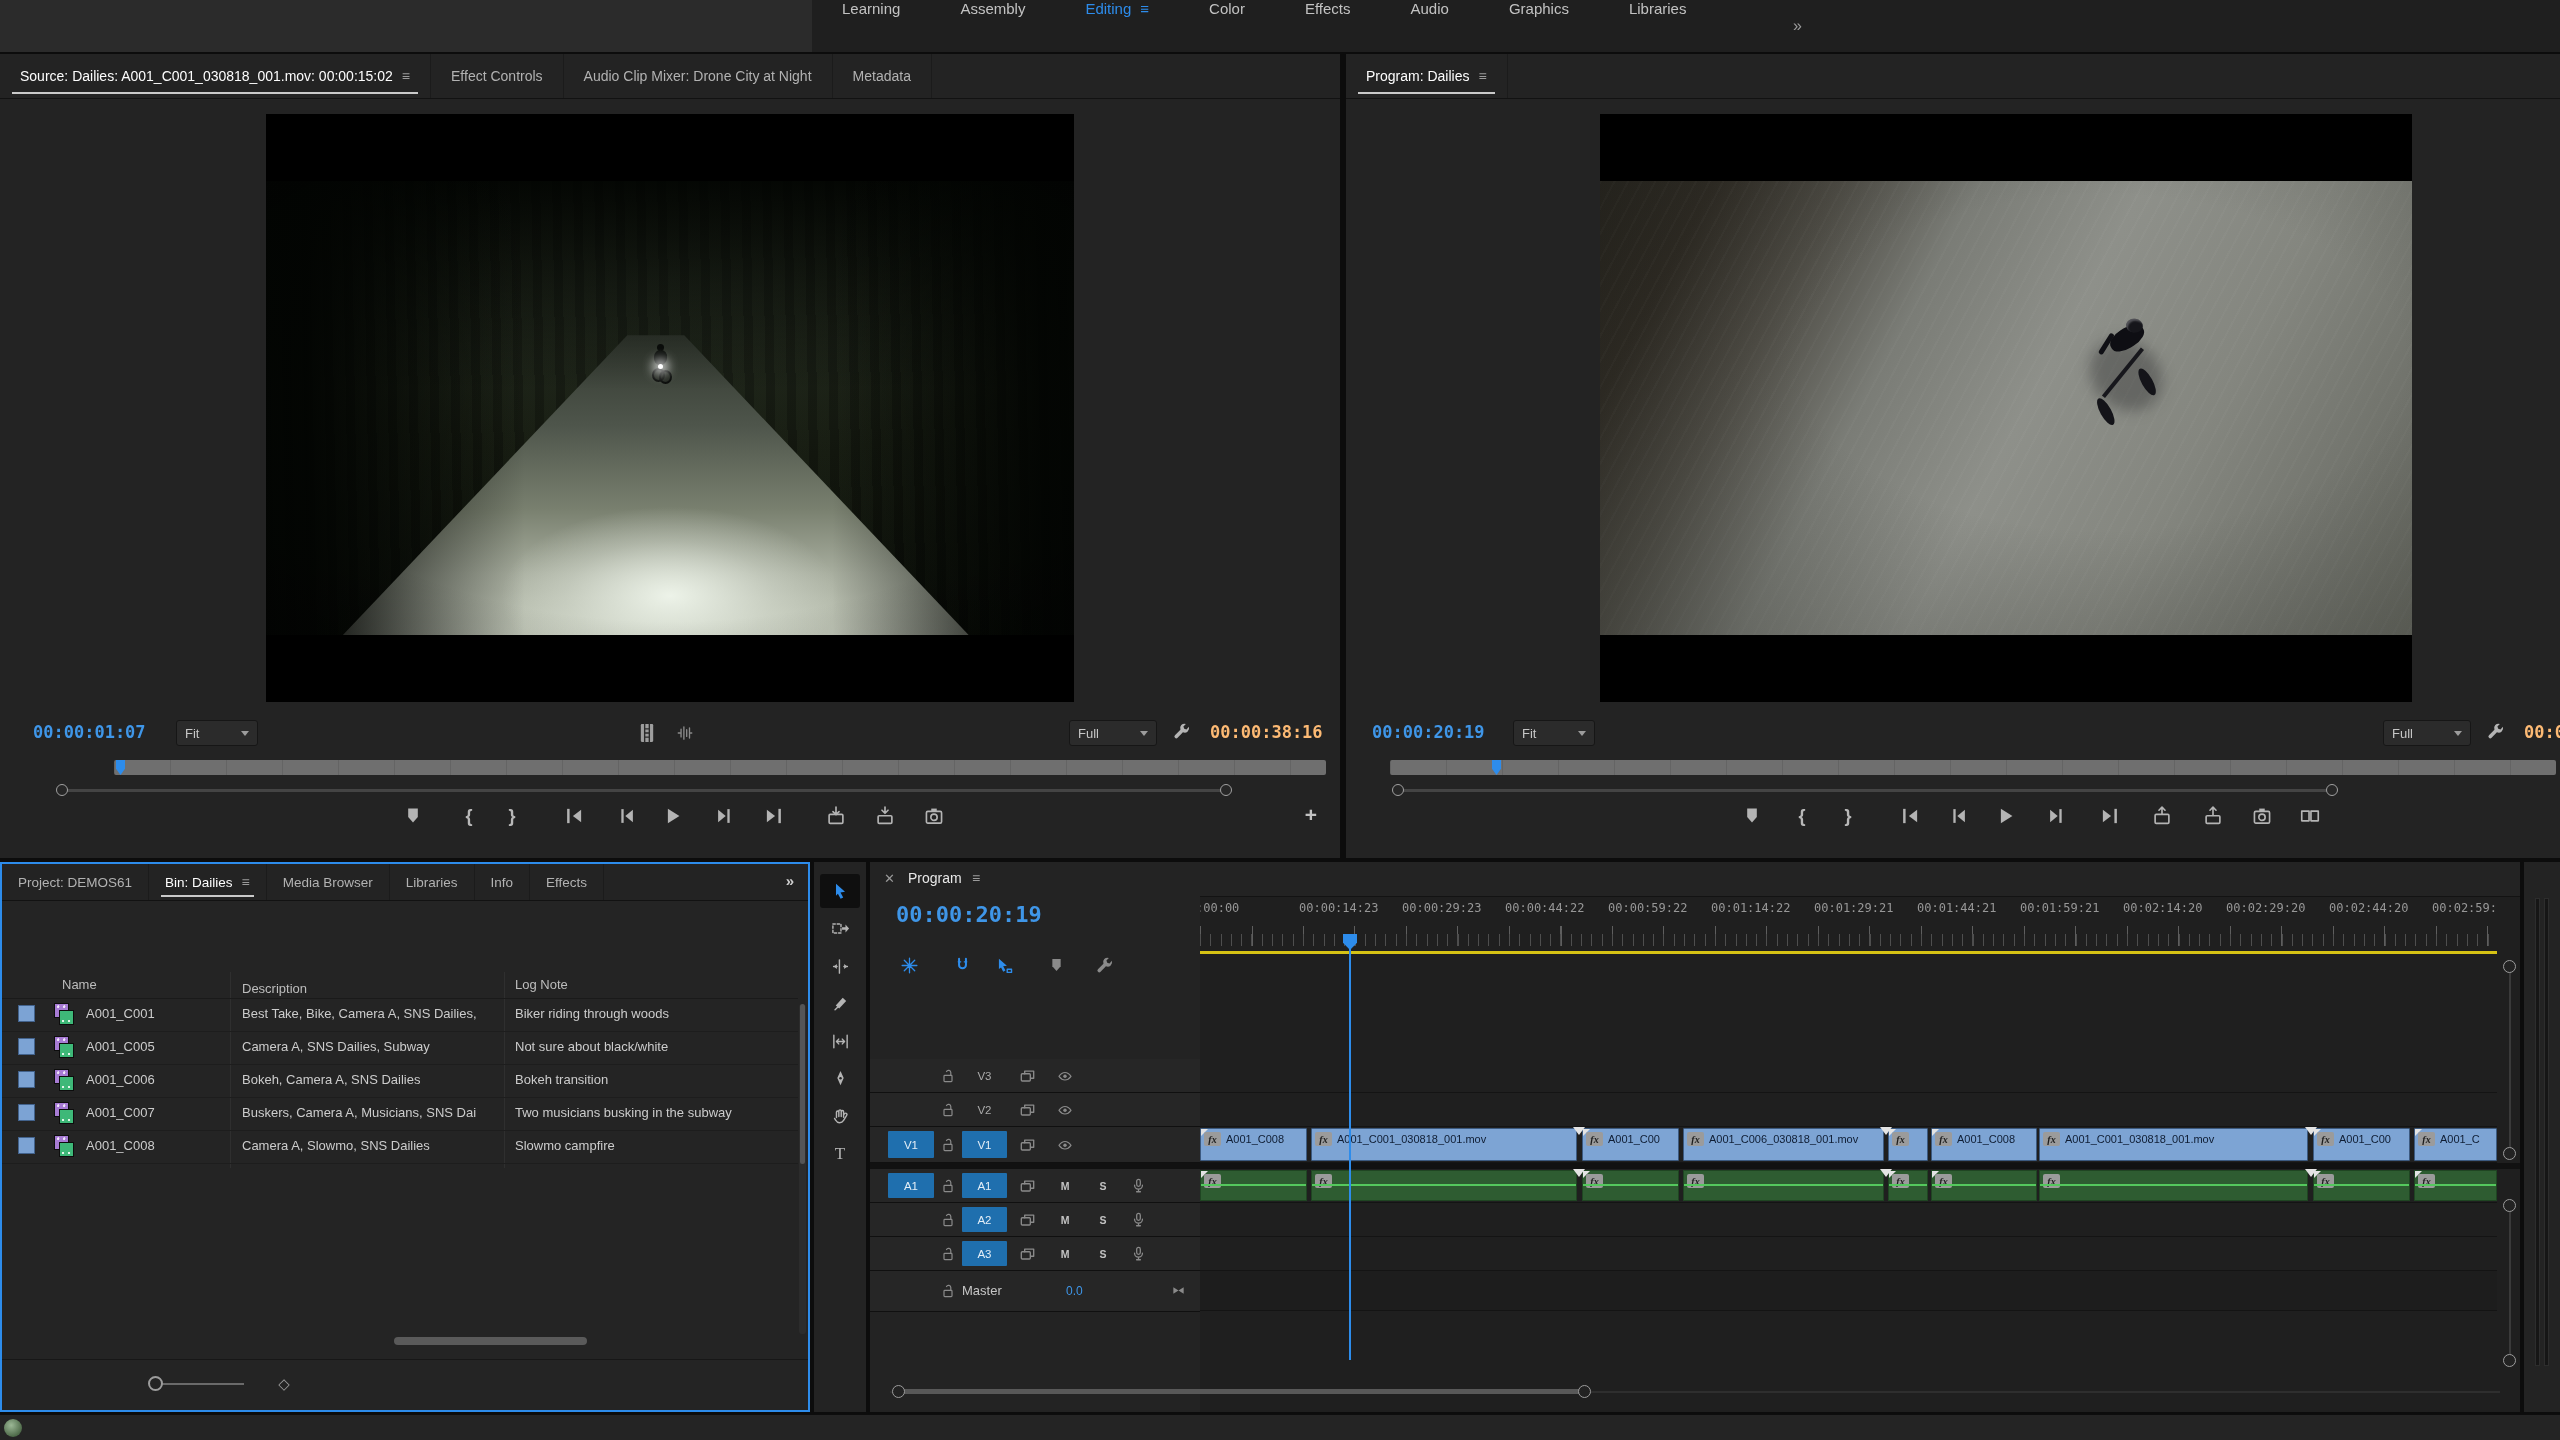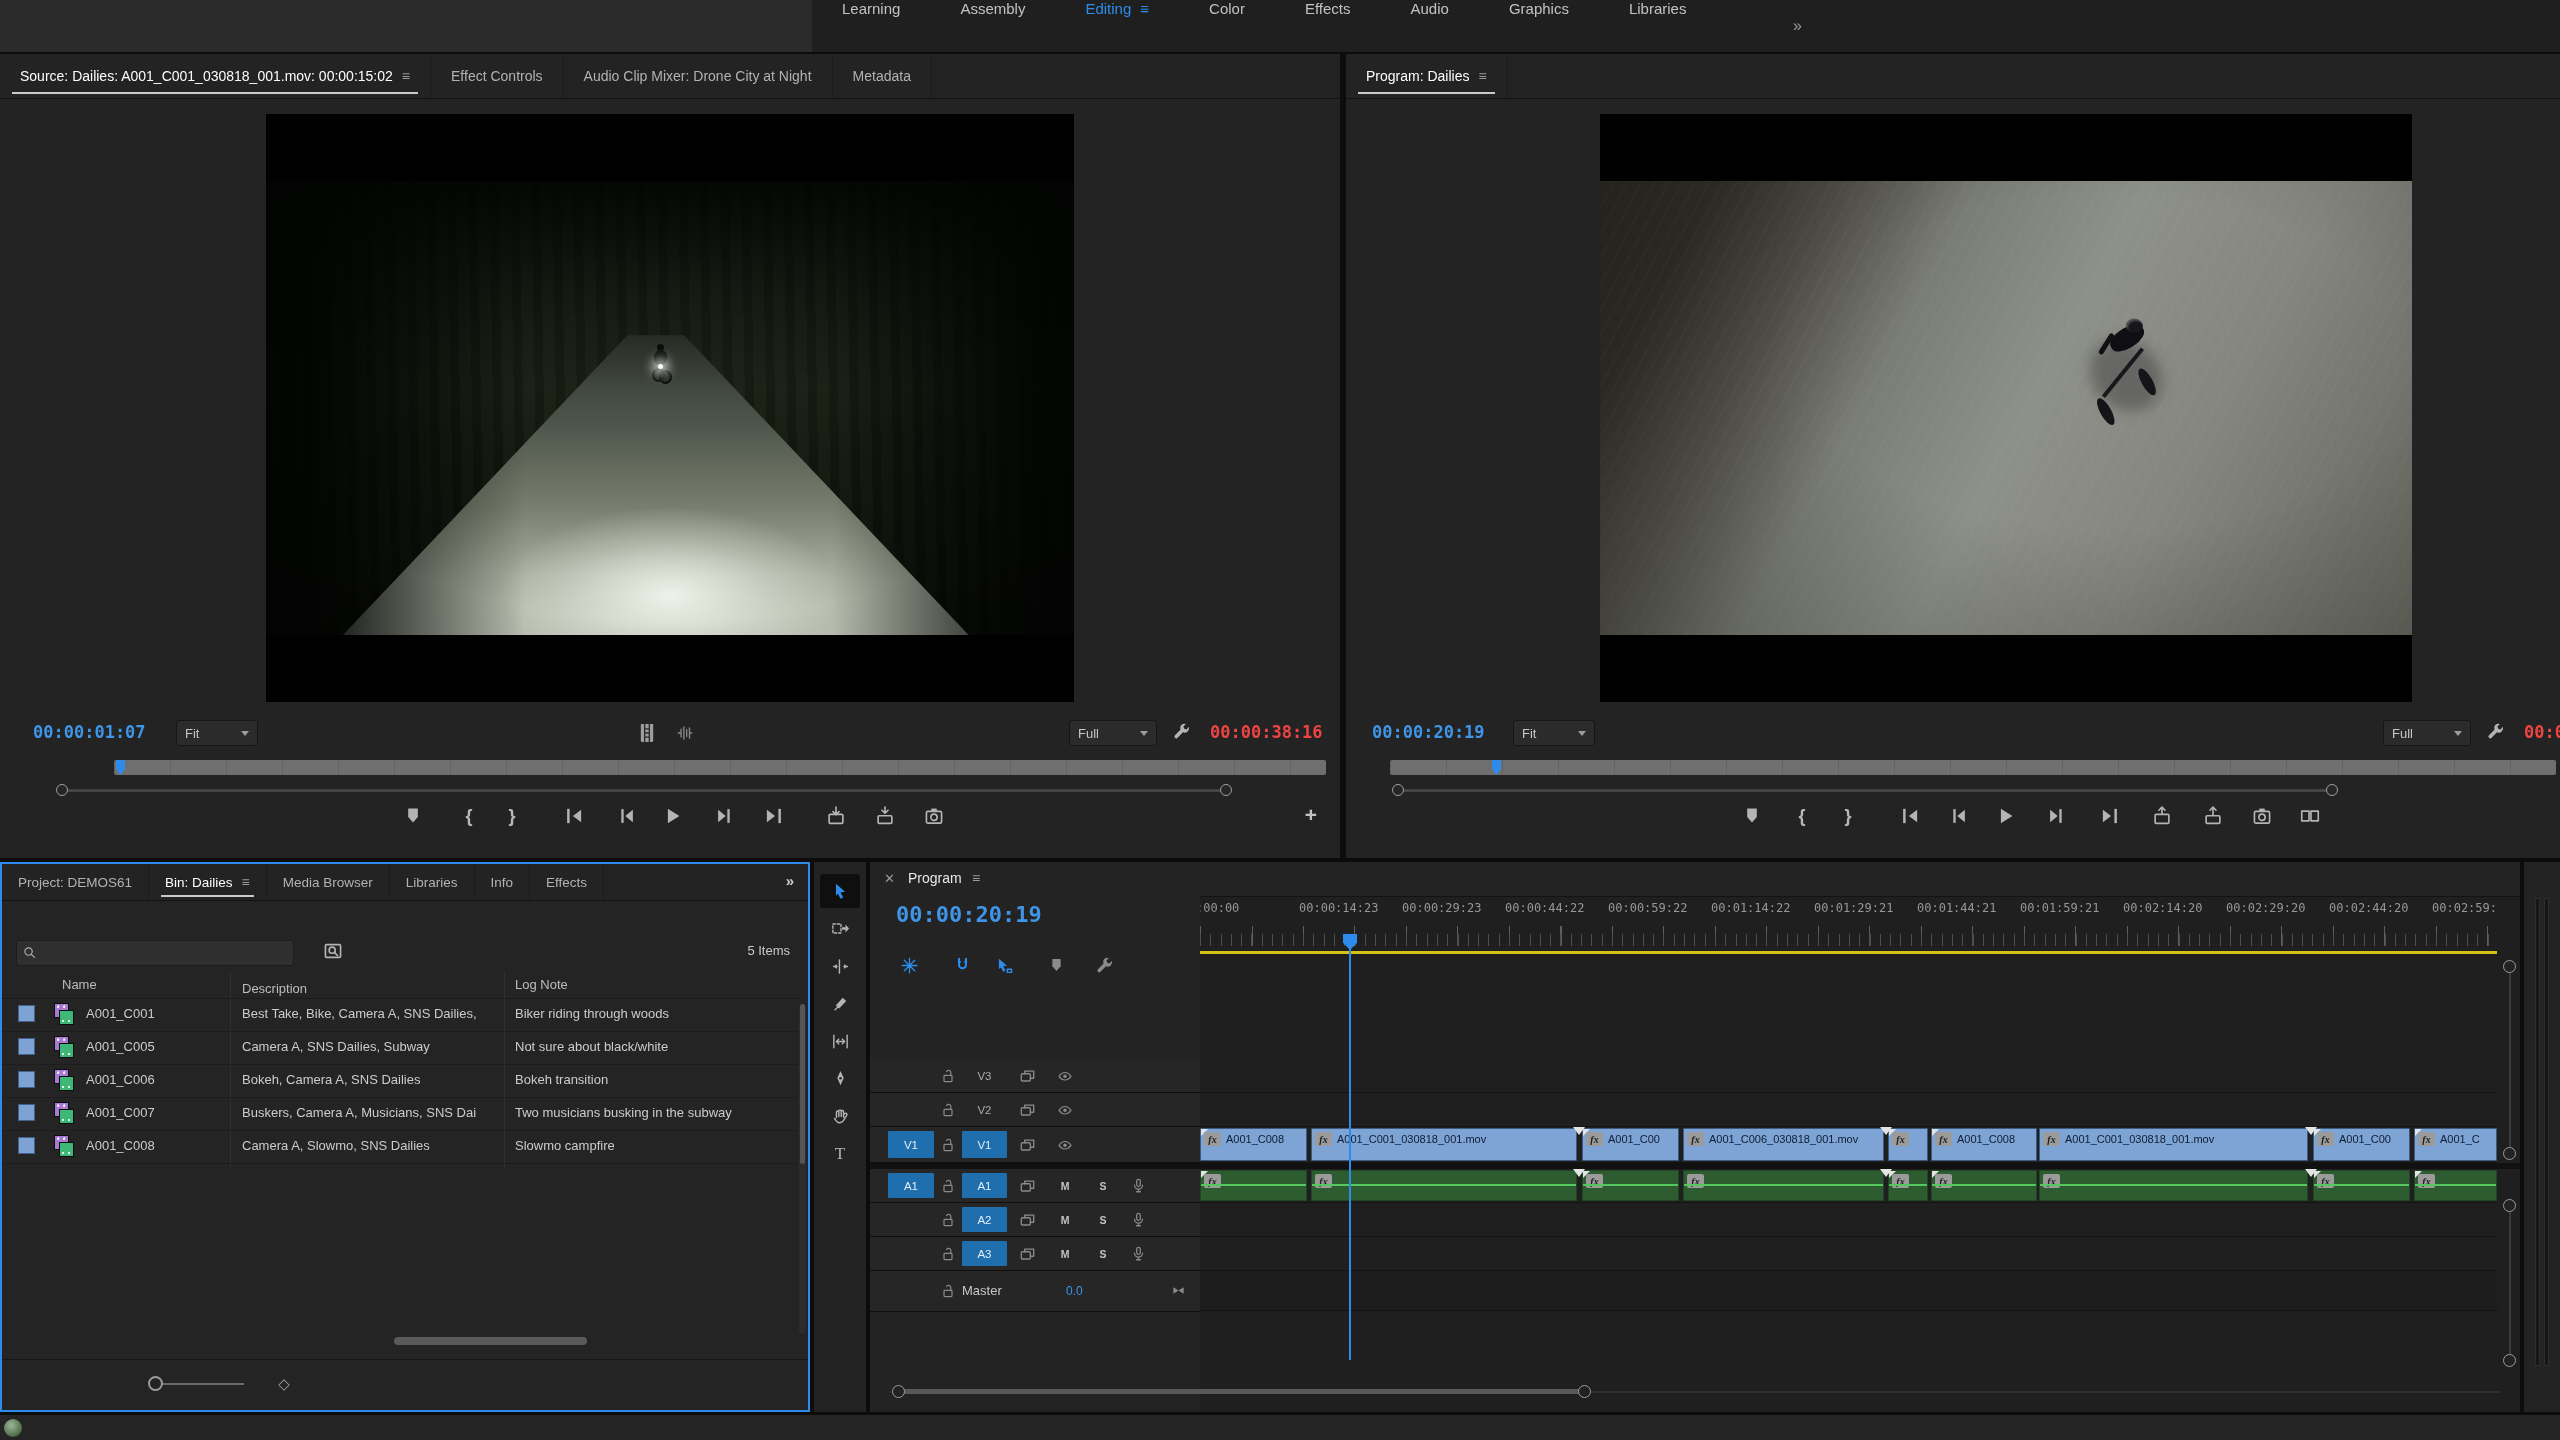--- a/index.html
+++ b/index.html
@@ -57,21 +57,21 @@
   .p-cyclist .torso{position:absolute;left:24px;top:12px;width:37px;height:20px;border-radius:45%;background:#0e0e13;transform:rotate(-38deg);}
   .p-cyclist .arm{position:absolute;left:20px;top:18px;width:5px;height:24px;border-radius:3px;background:#101015;transform:rotate(26deg);}
   .p-cyclist .wheel-f{position:absolute;left:52px;top:58px;width:30px;height:11px;border-radius:50%;background:#141419;transform:rotate(55deg);}
   .p-cyclist .wheel-b{position: absolute;left:14px;top:92px;width:30px;height:11px;border-radius:50%;background:#141419;transform:rotate(55deg);}
   .p-vig{position:absolute;inset:0;background:radial-gradient(92% 92% at 62% 40%,rgba(0,0,0,0) 40%,rgba(52,54,49,.42) 100%);}
 
   
   .mon-controls{position:absolute;left:0;right:0;top:658px;height:44px;}
   .tc{font-family:"DejaVu Sans Mono",monospace;font-weight:bold;font-size:17px;letter-spacing:0;}
   .tc.blue{color:#3f96e8;}
-  .tc.gray{color:#ef4444;}
+  .tc.gray{color:#fdba74;}
   .dd{position:absolute;height:26px;background:#2b2b2b;border:1px solid #161616;border-radius:3px;color:#c6c6c6;
       font-size:13px;display:flex;align-items:center;justify-content:space-between;padding:0 8px;box-sizing:border-box;}
   .dd::after{content:'';border-left:4px solid transparent;border-right:4px solid transparent;border-top:5px solid #9c9c9c;margin-left:10px;}
   .scrub-row{position:absolute;left:0;right:0;top:706px;height:16px;}
   .scrubbar{position:absolute;height:15px;background:#6f6f6f;border-radius:2px;
       background-image:repeating-linear-gradient(to right,rgba(0,0,0,.10) 0 1px,rgba(0,0,0,0) 1px 56px);}
   .scrub-ph{position:absolute;top:0;width:9px;height:15px;background:#2d8ceb;clip-path:polygon(0 0,100% 0,100% 58%,50% 100%,0 58%);}
   .zoom-row{position:absolute;left:0;right:0;top:730px;height:12px;}
   .zoom-line{position:absolute;top:5px;height:3px;background:#444444;border-radius:2px;}
   .zoom-knob{position:absolute;top:0;width:12px;height:12px;border-radius:50%;background:#262626;border:1.5px solid #a0a0a0;box-sizing:border-box;}
@@ -478,39 +478,20 @@
           <span>Libraries</span>
         </div>
         <div class="ptab">
           <span>Info</span>
         </div>
         <div class="ptab">
           <span>Effects</span>
         </div>
       </div>
     <div id="proj-overflow">»</div>
-    <div id="search-row">
-      <div id="search-box">
-        <span class="ic" id="search-mag-icon">
-            <svg viewBox="0 0 16 16">
-              <circle cx="7" cy="7" r="3.9"></circle>
-              <path d="M9.9 9.9 13.3 13.3"></path>
-            </svg>
-          </span>
-        <input id="search-input" placeholder="" style="">
-      </div>
-      <span class="ic" id="find-bin-btn">
-          <svg viewBox="0 0 16 16">
-            <rect x="2.5" y="3.4" width="11" height="9.2" rx="0.8"></rect>
-            <circle cx="7.4" cy="7.4" r="2.2"></circle>
-            <path d="M9 9 11.3 11.3"></path>
-          </svg>
-        </span>
-      <span id="items-count">5 Items</span>
-    </div>
     <div id="bin-table">
       <div class="col-sep" style="left:228px;"></div>
       <div class="col-sep" style="left:502px;"></div>
       <div id="bin-header">
         <span class="cell-name" style="left:60px;top:5px;">Name</span>
         <span class="cell-desc" style="top:9px;">Description</span>
         <span class="cell-log" style="top:5px;text-align:center;">Log Note</span>
       </div>
       <div id="bin-rows">
           <div class="bin-row" style="top: 26px;">

